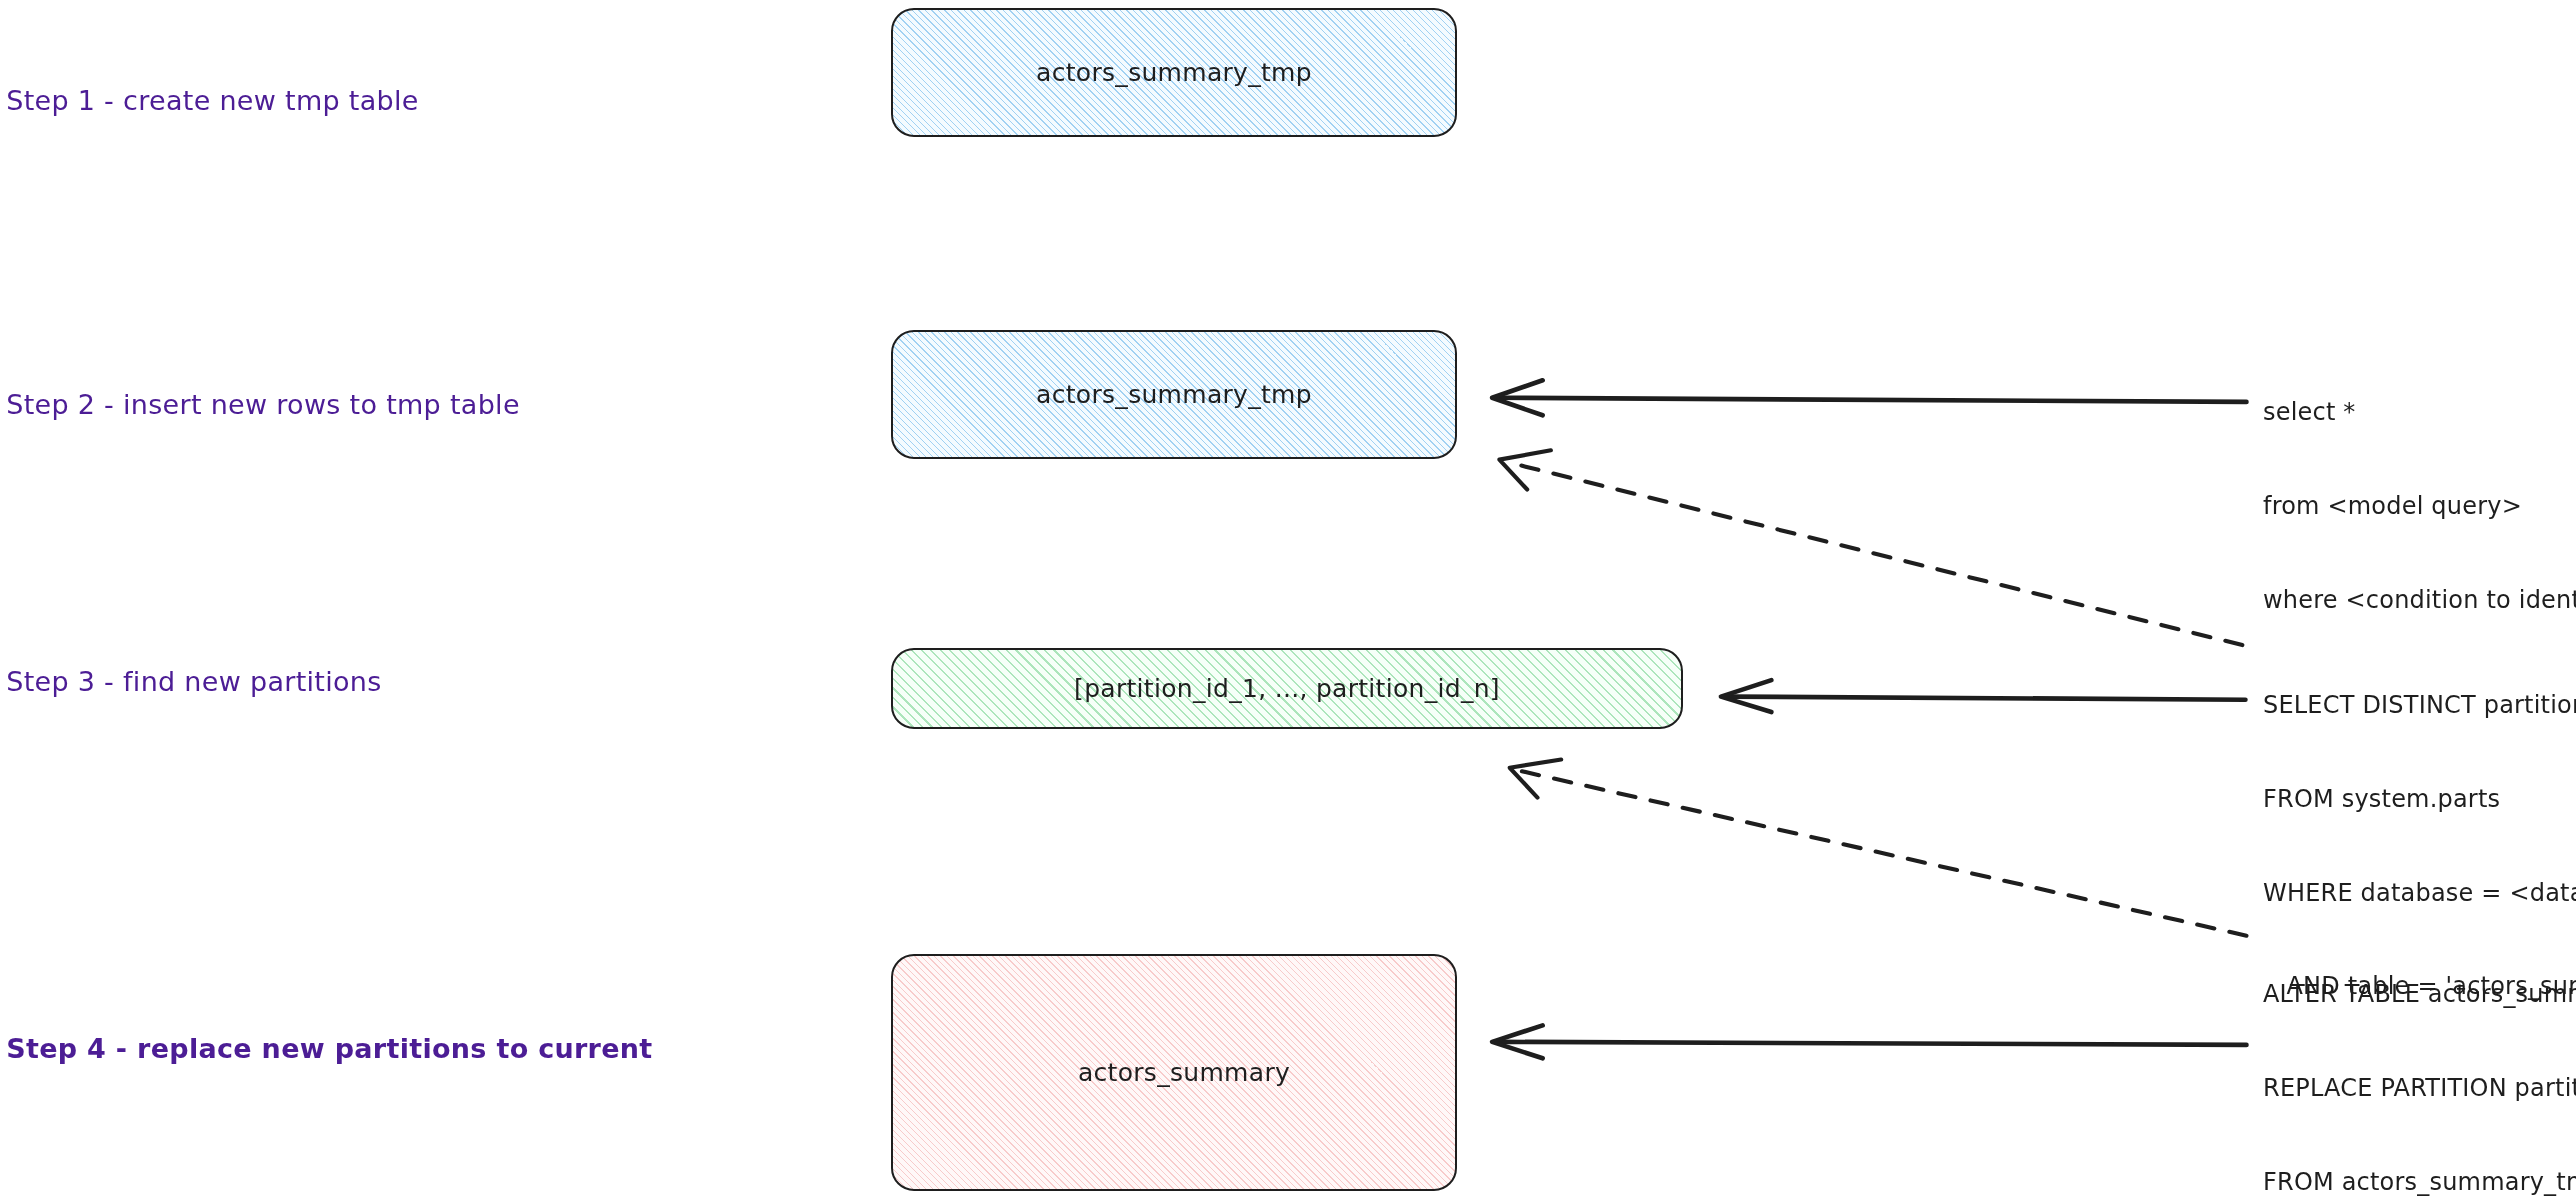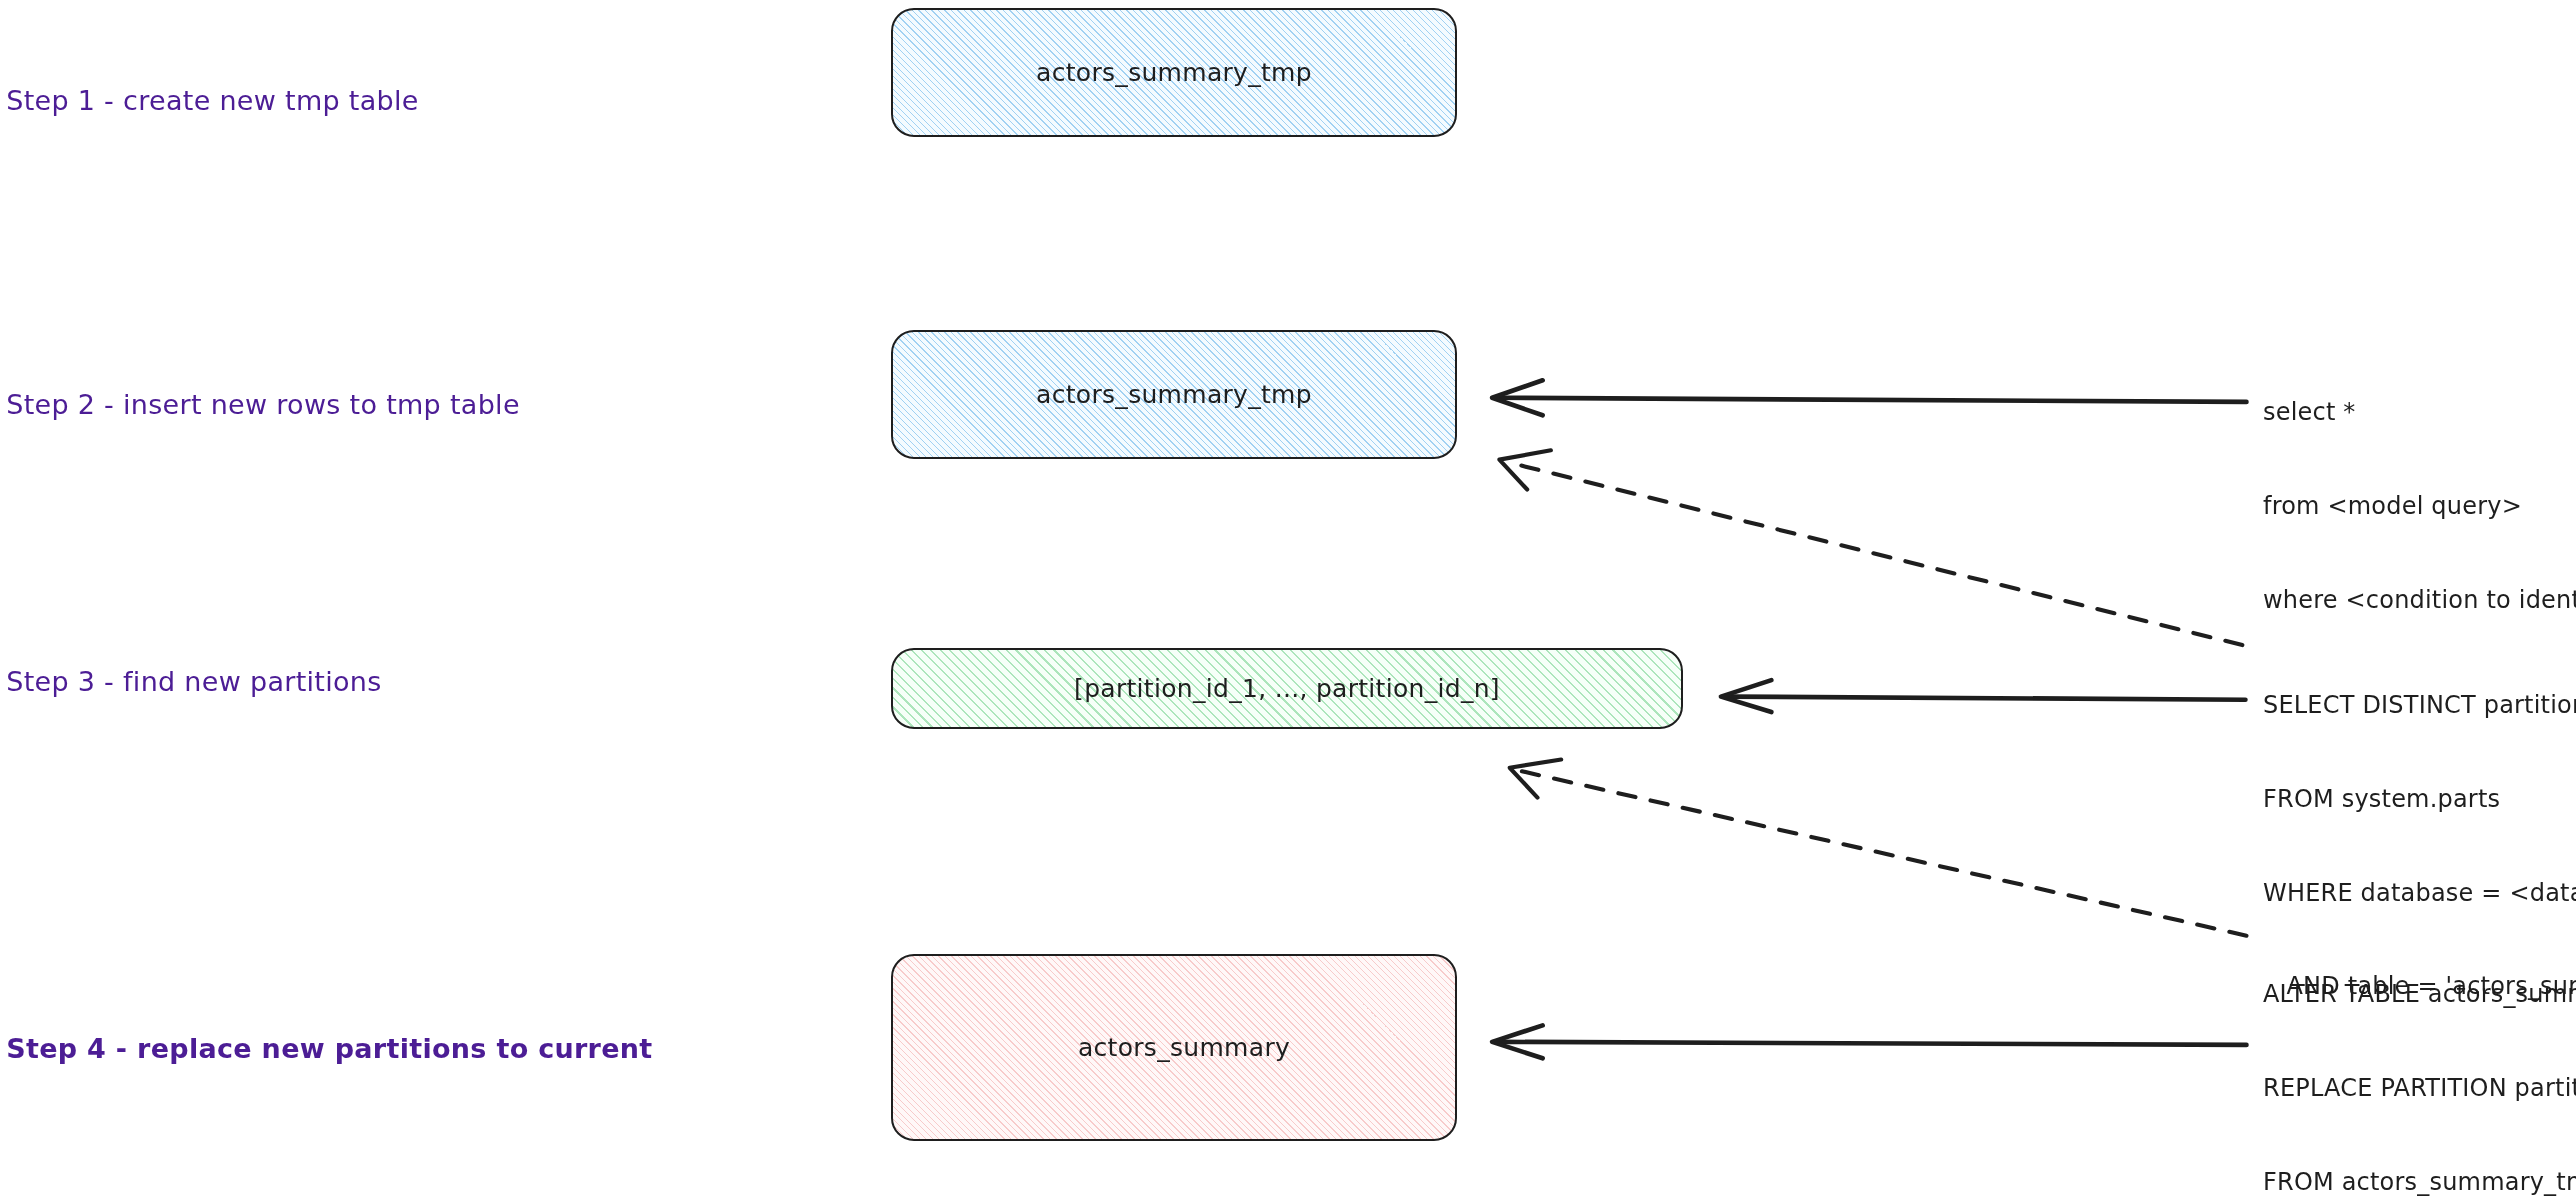--- a/index.html
+++ b/index.html
@@ -49,21 +49,21 @@
   </div>
 
   <div class="node fill-blue" style="left:891px;top:330px;width:566px;height:129px;">
     <span class="node-label">actors_summary_tmp</span>
   </div>
 
   <div class="node fill-green" style="left:891px;top:648px;width:792px;height:81px;">
     <span class="node-label">[partition_id_1, ..., partition_id_n]</span>
   </div>
 
-  <div class="node fill-pink" style="left:891px;top:954px;width:566px;height:187px;padding-left:20px;">
+  <div class="node fill-pink" style="left:891px;top:954px;width:566px;height:237px;padding-left:20px;">
     <span class="node-label">actors_summary</span>
   </div>
 
   <div class="sql" style="left:2263px;top:335px;">
     <div>select *</div>
     <div>from &lt;model query&gt;</div>
     <div>where &lt;condition to identify new&gt;</div>
   </div>
 
   <div class="sql" style="left:2263px;top:628px;">

